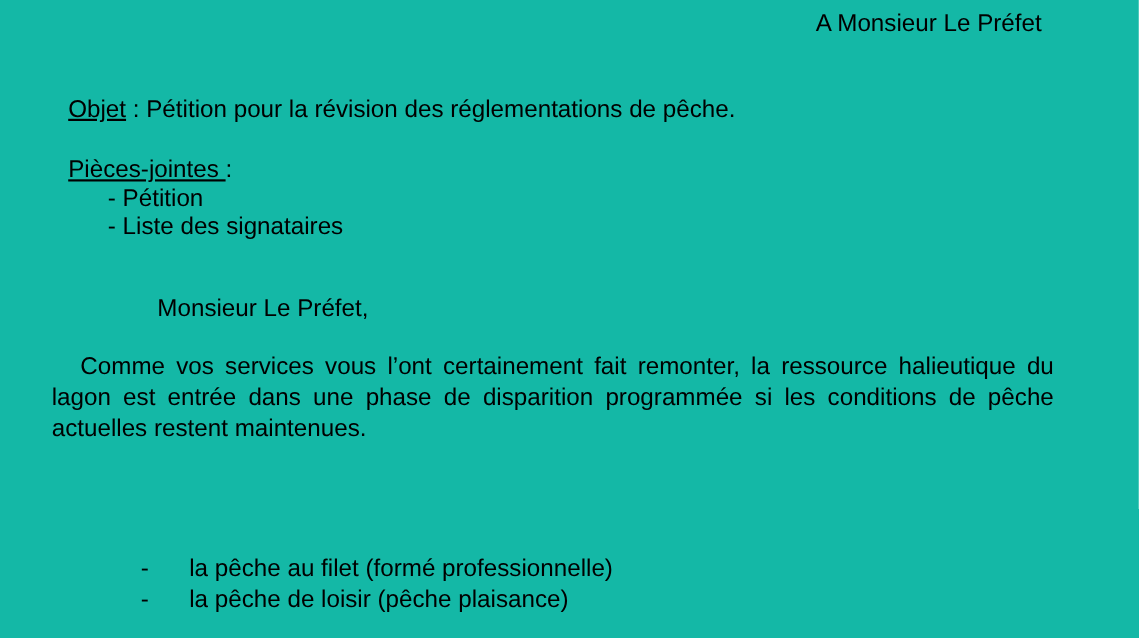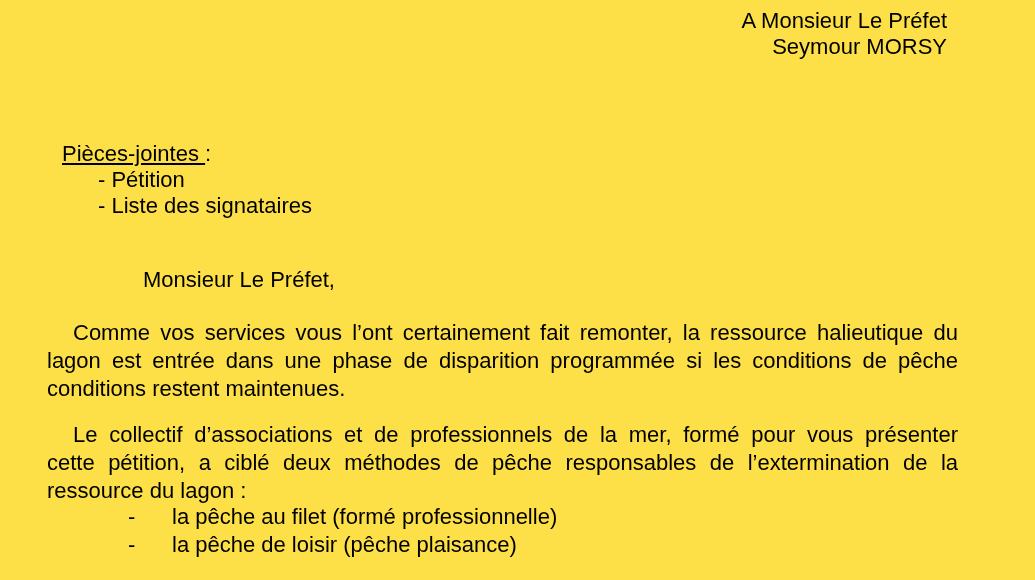--- a/index.html
+++ b/index.html
@@ -10,21 +10,21 @@
     width: 1035px;
     height: 580px;
     background: #ffffff;
     color: #000000;
     font-family: "Liberation Sans", "DejaVu Sans", sans-serif;
   }
   .page {
     position: relative;
     width: 1035px;
     height: 580px;
-    background: #fde047;
+    background: #14b8a6;
     overflow: hidden;
   }
   .block {
     position: absolute;
     font-size: 22px;
     line-height: 28px;
     color: #000000;
   }
   .recipient {
     top: 8px;
@@ -87,42 +87,37 @@
     top: 0;
   }
 </style>
 </head>
 <body>
 
 <div class="page">
 
   <div class="block recipient">
     <div>A Monsieur Le Préfet</div>
-    <div>Seymour MORSY</div>
   </div>
 
+  <div class="block subject"><span class="underlined">Objet</span><span> : </span><span>Pétition pour la révision des réglementations de pêche.</span></div>
 
   <div class="block salutation">Monsieur Le Préfet,</div>
 
   <div class="block attachments">
     <div><span class="underlined">Pièces-jointes </span><span>:</span></div>
     <div class="att-item">- Pétition</div>
     <div class="att-item">- Liste des signataires</div>
   </div>
 
   <div class="block para para1">
     <div class="jline indent">Comme vos services vous l’ont certainement fait remonter, la ressource halieutique du</div>
     <div class="jline">lagon est entrée dans une phase de disparition programmée si les conditions de pêche</div>
-    <div class="lastline">conditions restent maintenues.</div>
+    <div class="lastline">actuelles restent maintenues.</div>
   </div>
 
-  <div class="block para para2">
-    <div class="jline indent">Le collectif d’associations et de professionnels de la mer, formé pour vous présenter</div>
-    <div class="jline">cette pétition, a ciblé deux méthodes de pêche responsables de l’extermination de la</div>
-    <div class="lastline">ressource du lagon :</div>
-  </div>
 
   <div class="block method-list">
     <div class="method-item"><span class="dash">-</span><span>la pêche au filet (formé professionnelle)</span></div>
     <div class="method-item"><span class="dash">-</span><span>la pêche de loisir (pêche plaisance)</span></div>
   </div>
 
 </div>
 
 </body></html>

